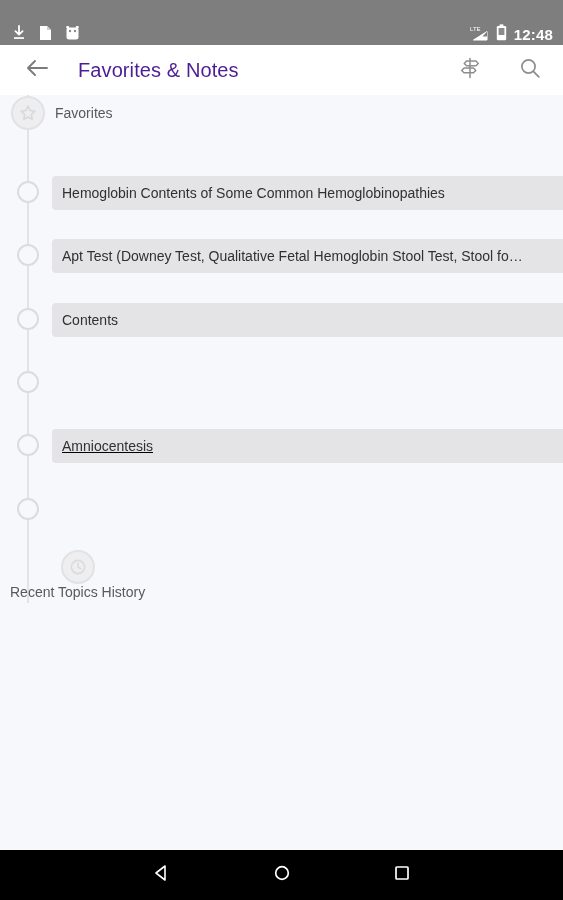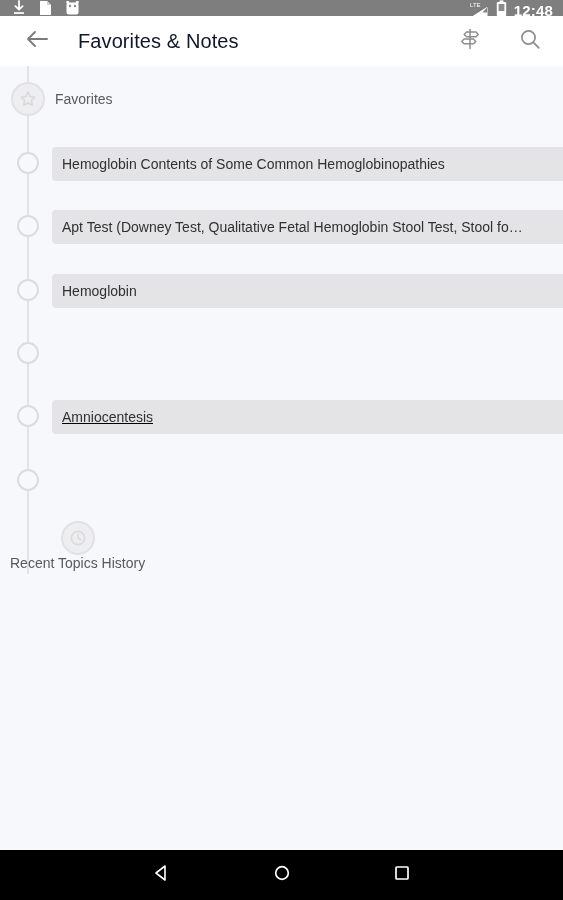--- a/index.html
+++ b/index.html
@@ -6,38 +6,38 @@
   html, body {
     width:563px; height:900px;
     font-family:"Liberation Sans", sans-serif;
     background:#f7f8fc;
     overflow:hidden;
   }
   .phone { position:relative; width:563px; height:900px; background:#f7f8fc; }
 
   
   .statusbar {
-    height:16px; background:#7e7e7e;
-    display:flex; align-items:flex-start;
+    height:45px; background:#7e7e7e;
+    display:flex; align-items:flex-end;
     padding:0 10px 0 12px; gap:13px;
   }
   .sb-left { display:flex; align-items:center; gap:13px; }
   .sb-right { margin-left:auto; display:flex; align-items:center; gap:7px; }
   .sb-time { color:#ffffff; font-size:15px; font-weight:bold; letter-spacing:.2px; }
   .sb-ico { display:block; }
 
   
   .toolbar {
     height:50px; background:#ffffff;
     display:flex; align-items:center;
     padding:0 18px 0 20px;
   }
   .tb-back { width:34px; height:34px; display:flex; align-items:center; justify-content:center; cursor:pointer; }
   .tb-title {
-    margin-left:24px; font-size:20px; color:#0f172a; letter-spacing:.1px; white-space:nowrap;text-align:right;
+    margin-left:24px; font-size:20px; color:#4c1d95; letter-spacing:.1px; white-space:nowrap;text-align:right;
   }
   .tb-actions { margin-left:auto; display:flex; align-items:center; gap:30px; }
   .tb-ico { width:30px; height:30px; display:flex; align-items:center; justify-content:center; cursor:pointer; }
 
   
   .content { position:relative; height:822px; background:#f7f8fc; }
 
   .timeline-line {
     position:absolute; left:27px; top:0; width:2px; height:508px;
     background:#e3e3e5;
@@ -160,21 +160,21 @@
           </svg>
         </span>
       </div>
     </div>
   </div>
 
   <div class="content">
 
     <div class="timeline-line"></div>
 
-    <div class="node" style="top:16px;">
+    <div class="node" style="top:1px;">
       <div class="node-dot">
         <div class="ring-badge">
           <svg width="20" height="20" viewBox="0 0 20 20">
             <path d="M10 3.2l2.1 4.3 4.7.7-3.4 3.3.8 4.7-4.2-2.2-4.2 2.2.8-4.7L3.2 8.2l4.7-.7z" fill="none" stroke="#d8d8da" stroke-width="1.6" stroke-linejoin="round"></path>
           </svg>
         </div>
       </div>
       <div class="section-label">Favorites</div>
     </div>
 
@@ -209,21 +209,21 @@
         </div>
       </div>
 
     <div class="card" style="top:81px;">
         <span class="card-text">Hemoglobin Contents of Some Common Hemoglobinopathies</span>
       </div>
     <div class="card" style="top:144px;">
         <span class="card-text">Apt Test (Downey Test, Qualitative Fetal Hemoglobin Stool Test, Stool for S…</span>
       </div>
     <div class="card" style="top:208px;">
-        <span class="card-text">Hemoglobin</span>
+        <span class="card-text">Contents</span>
       </div>
     <div class="card" style="top:334px;text-decoration:underline;">
         <span class="card-text">Amniocentesis</span>
       </div>
 
     <div class="node" style="top:455px;flex-direction:column;">
       <div class="node-dot">
         <div class="ring-badge">
           <svg width="20" height="20" viewBox="0 0 20 20">
             <circle cx="10" cy="10" r="6.6" fill="none" stroke="#dbdbdd" stroke-width="1.6"></circle>

